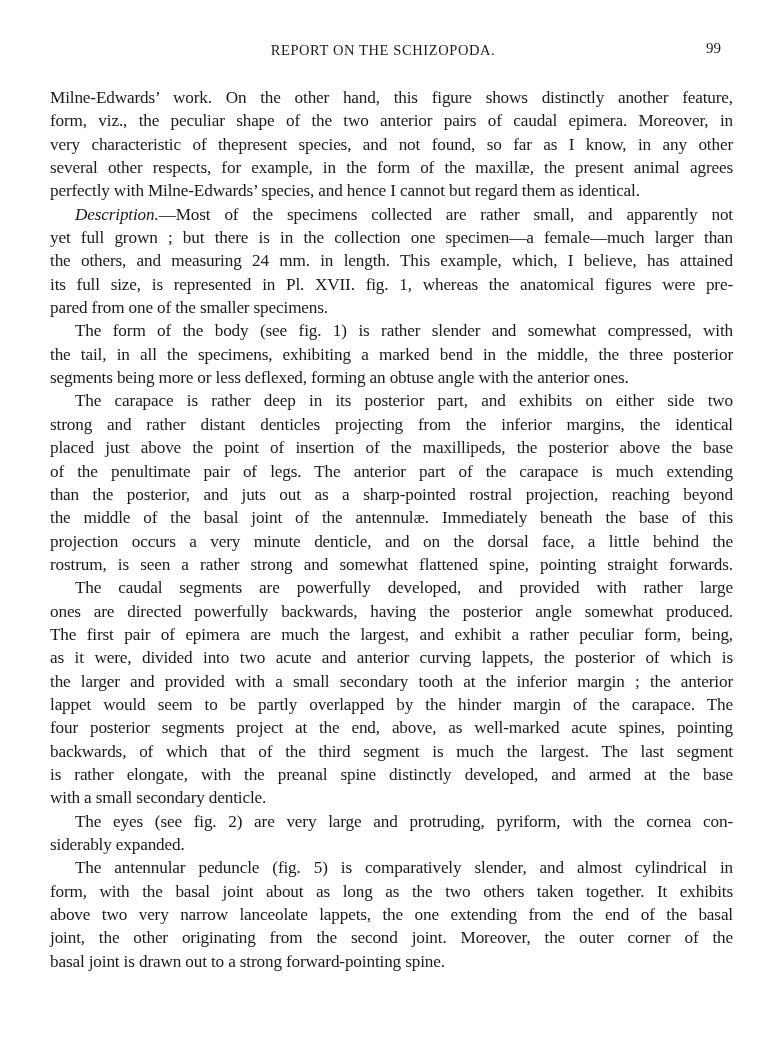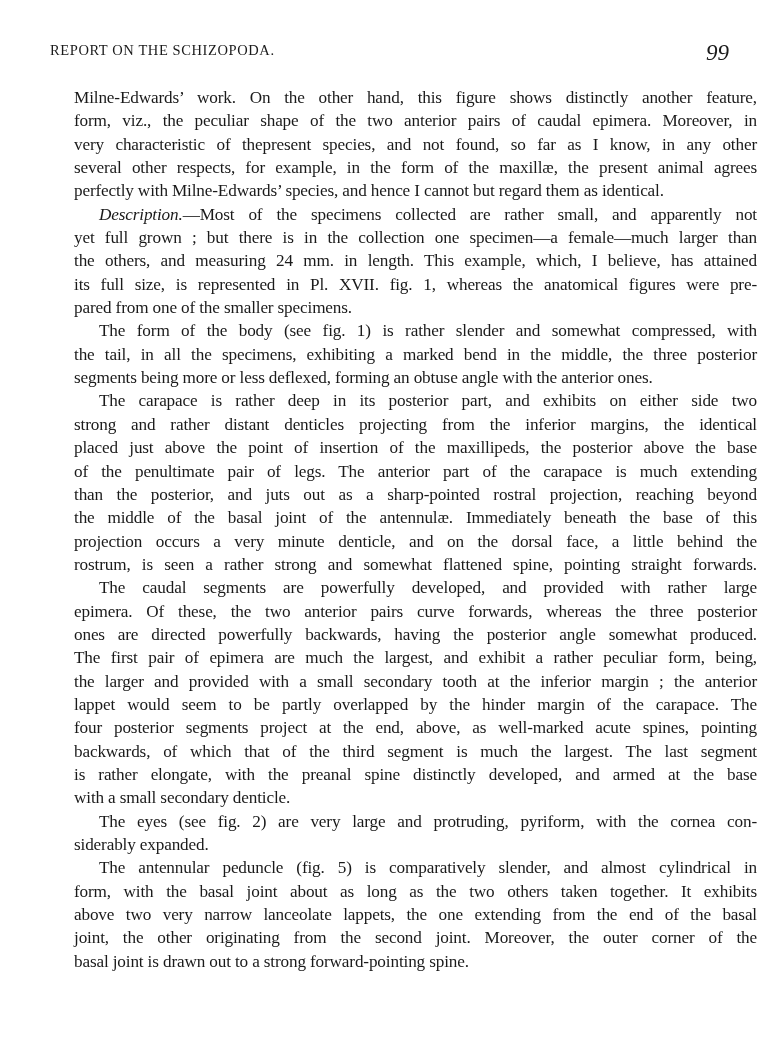--- a/index.html
+++ b/index.html
@@ -20,42 +20,41 @@
       top: 42px;
       left: 50px;
       width: 683px;
       height: 22px;
     }
     .running-title {
       position: absolute;
       left: 0;
       right: 17px;
       top: 0;
+      text-align: center;
       font-size: 14.5px;
       letter-spacing: 0.6px;
       font-variant: small-caps;
       text-transform: uppercase;
     }
     .page-number {
       position: absolute;
-      right: 4px;
+      right: 12px;
       top: -2px;
-      font-size: 23px;
-      font-style: italic;
+      font-size: 15px;
     }
     .body-text {
       position: absolute;
       top: 86px;
       left: 50px;
       width: 683px;
       font-size: 17.2px;
       line-height: 23.35px;
       text-align: justify;
       letter-spacing: -0.15px;
-      margin-left: 24px;
     }
     .para {
       margin: 0;
     }
     .line {
       display: block;
       text-align: justify;
       text-align-last: justify;
       white-space: nowrap;
       overflow: visible;
@@ -108,23 +107,23 @@
     <span class="line">placed just above the point of insertion of the maxillipeds, the posterior above the base</span>
     <span class="line">of the penultimate pair of legs.  The anterior part of the carapace is much extending</span>
     <span class="line">than the posterior, and juts out as a sharp-pointed rostral projection, reaching beyond</span>
     <span class="line">the middle of the basal joint of the antennulæ.  Immediately beneath the base of this</span>
     <span class="line">projection occurs a very minute denticle, and on the dorsal face, a little behind the</span>
     <span class="line">rostrum, is seen a rather strong and somewhat flattened spine, pointing straight forwards.</span>
   </div>
 
   <div class="para">
     <span class="line first-indent">The caudal segments are powerfully developed, and provided with rather large</span>
-    <span class="line">epimera.  Of these, the two anterior pairs curve forwards, whereas the three posterior</span>
     <span class="line">ones are directed powerfully backwards, having the posterior angle somewhat produced.</span>
     <span class="line">The first pair of epimera are much the largest, and exhibit a rather peculiar form, being,</span>
+    <span class="line">as it were, divided into two acute and anterior curving lappets, the posterior of which is</span>
     <span class="line">the larger and provided with a small secondary tooth at the inferior margin ; the anterior</span>
     <span class="line">lappet would seem to be partly overlapped by the hinder margin of the carapace.  The</span>
     <span class="line">four posterior segments project at the end, above, as well-marked acute spines, pointing</span>
     <span class="line">backwards, of which that of the third segment is much the largest.  The last segment</span>
     <span class="line">is rather elongate, with the preanal spine distinctly developed, and armed at the base</span>
     <span class="line last">with a small secondary denticle.</span>
   </div>
 
   <div class="para">
     <span class="line first-indent">The eyes (see fig. 2) are very large and protruding, pyriform, with the cornea con-</span>

